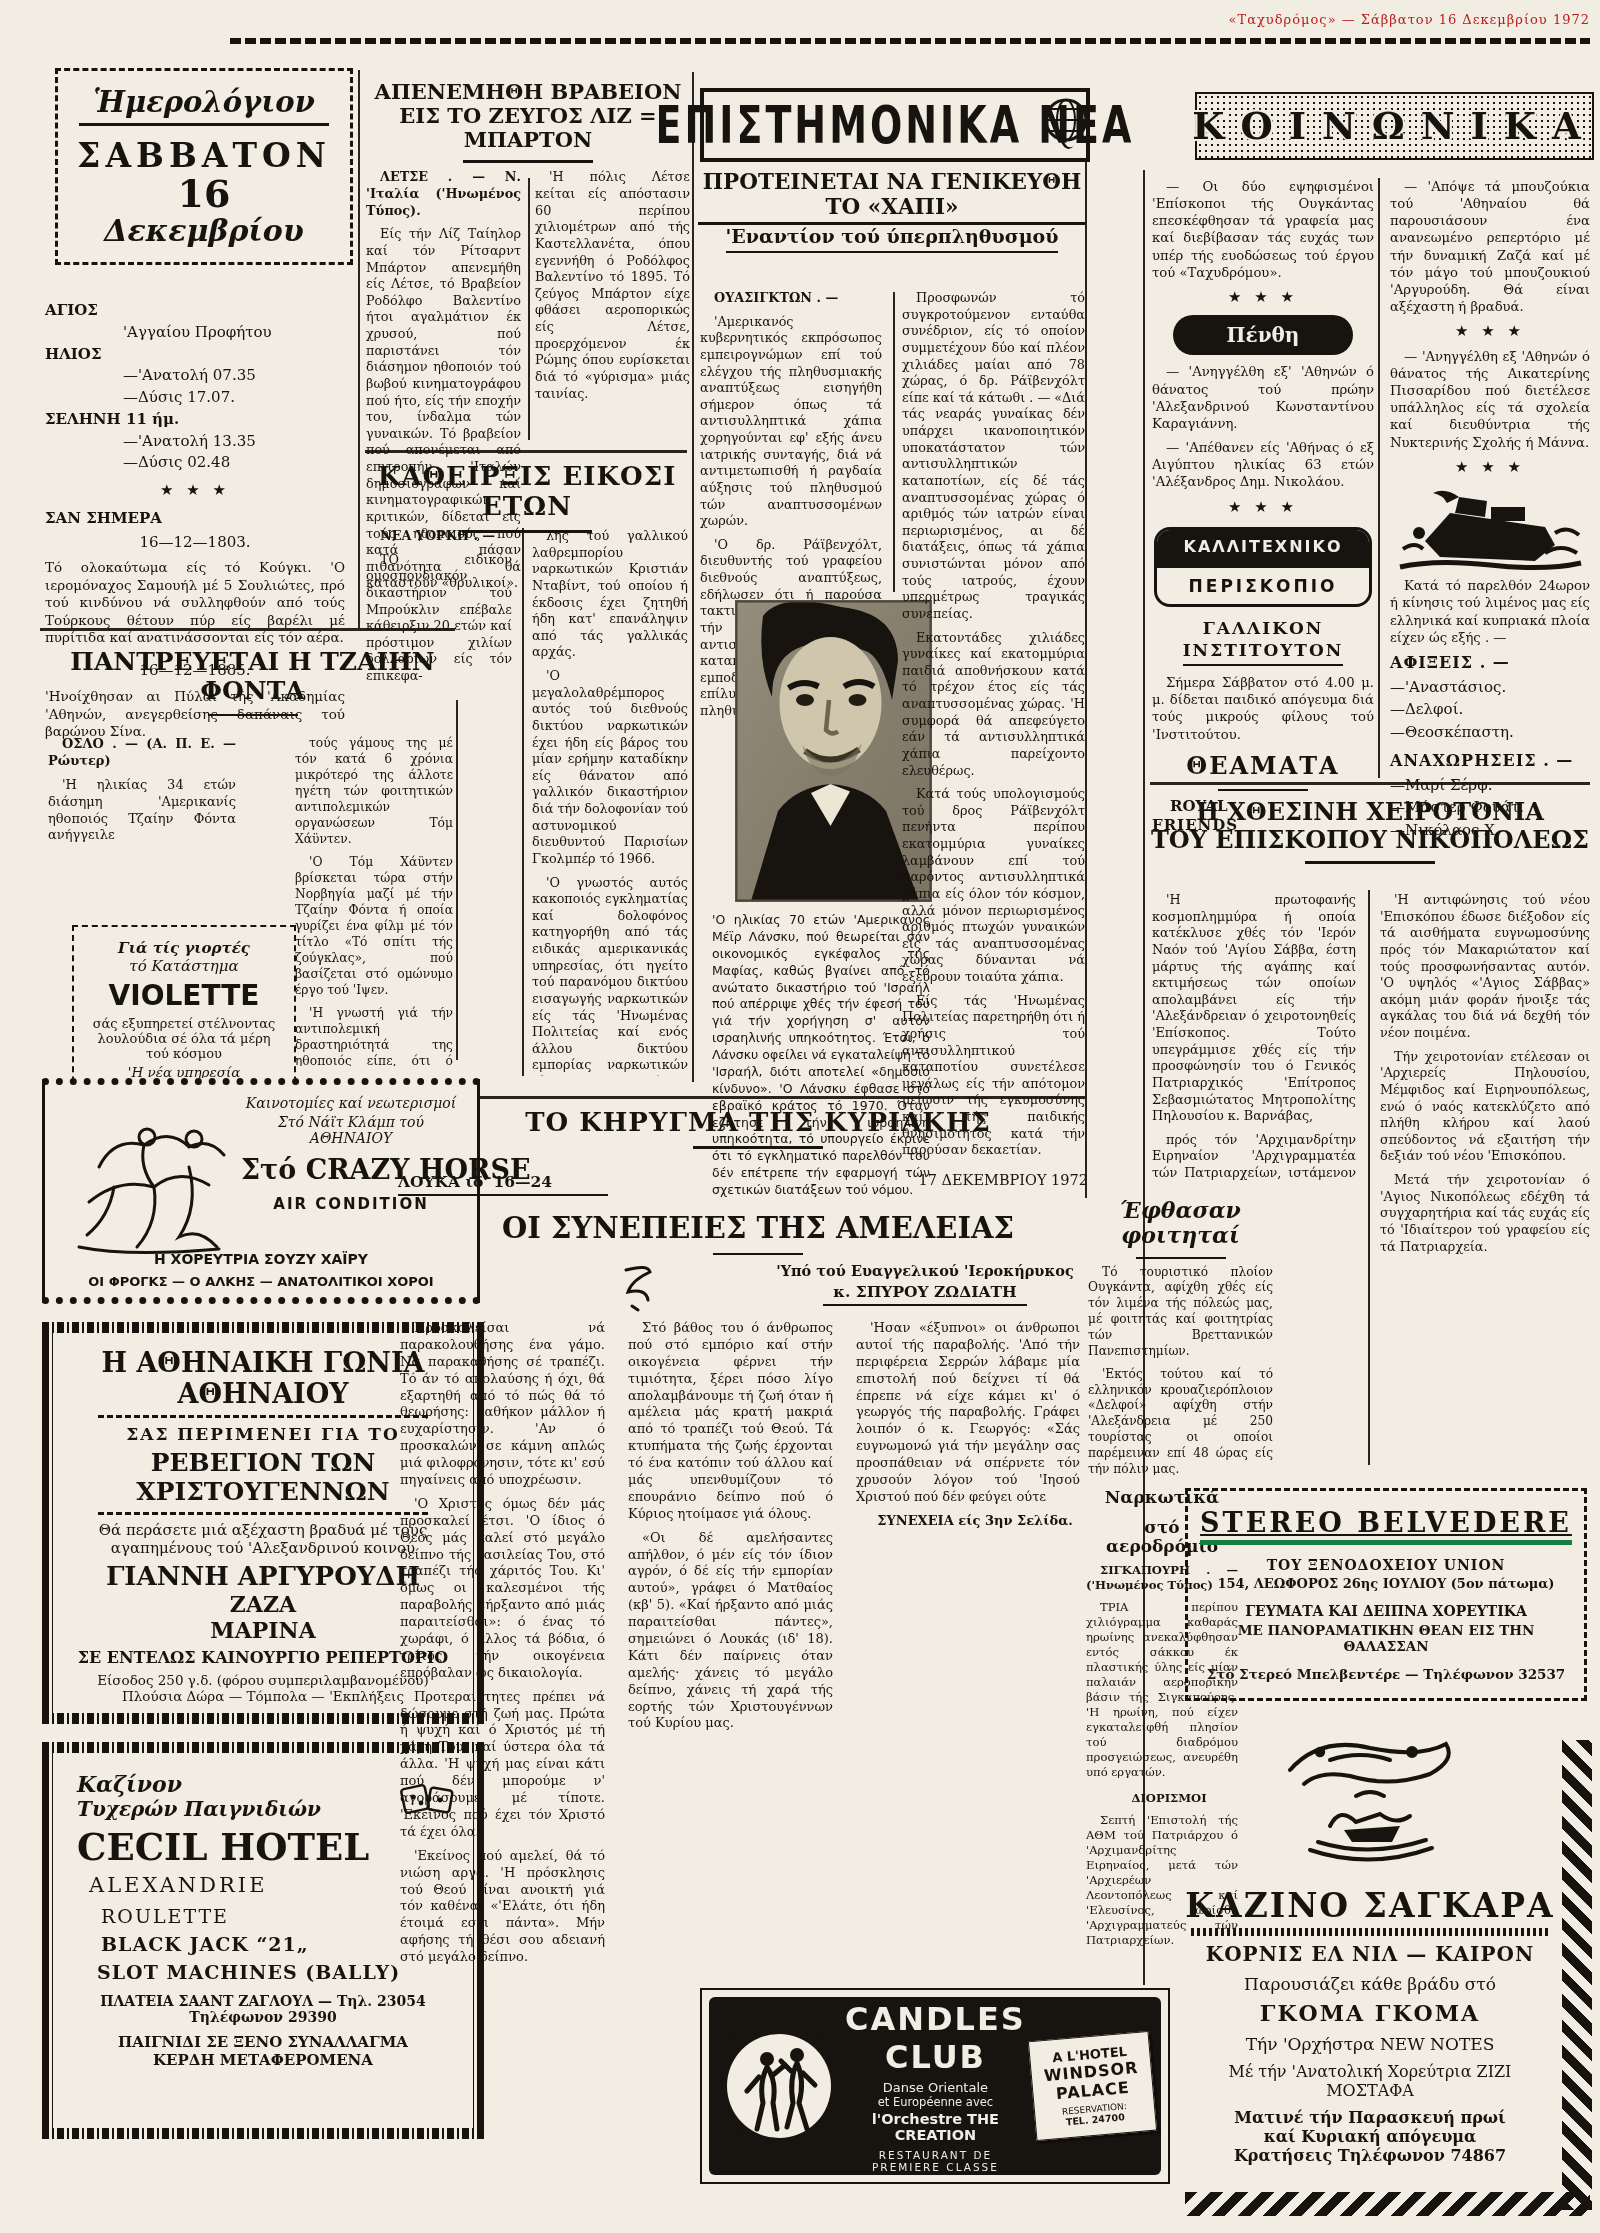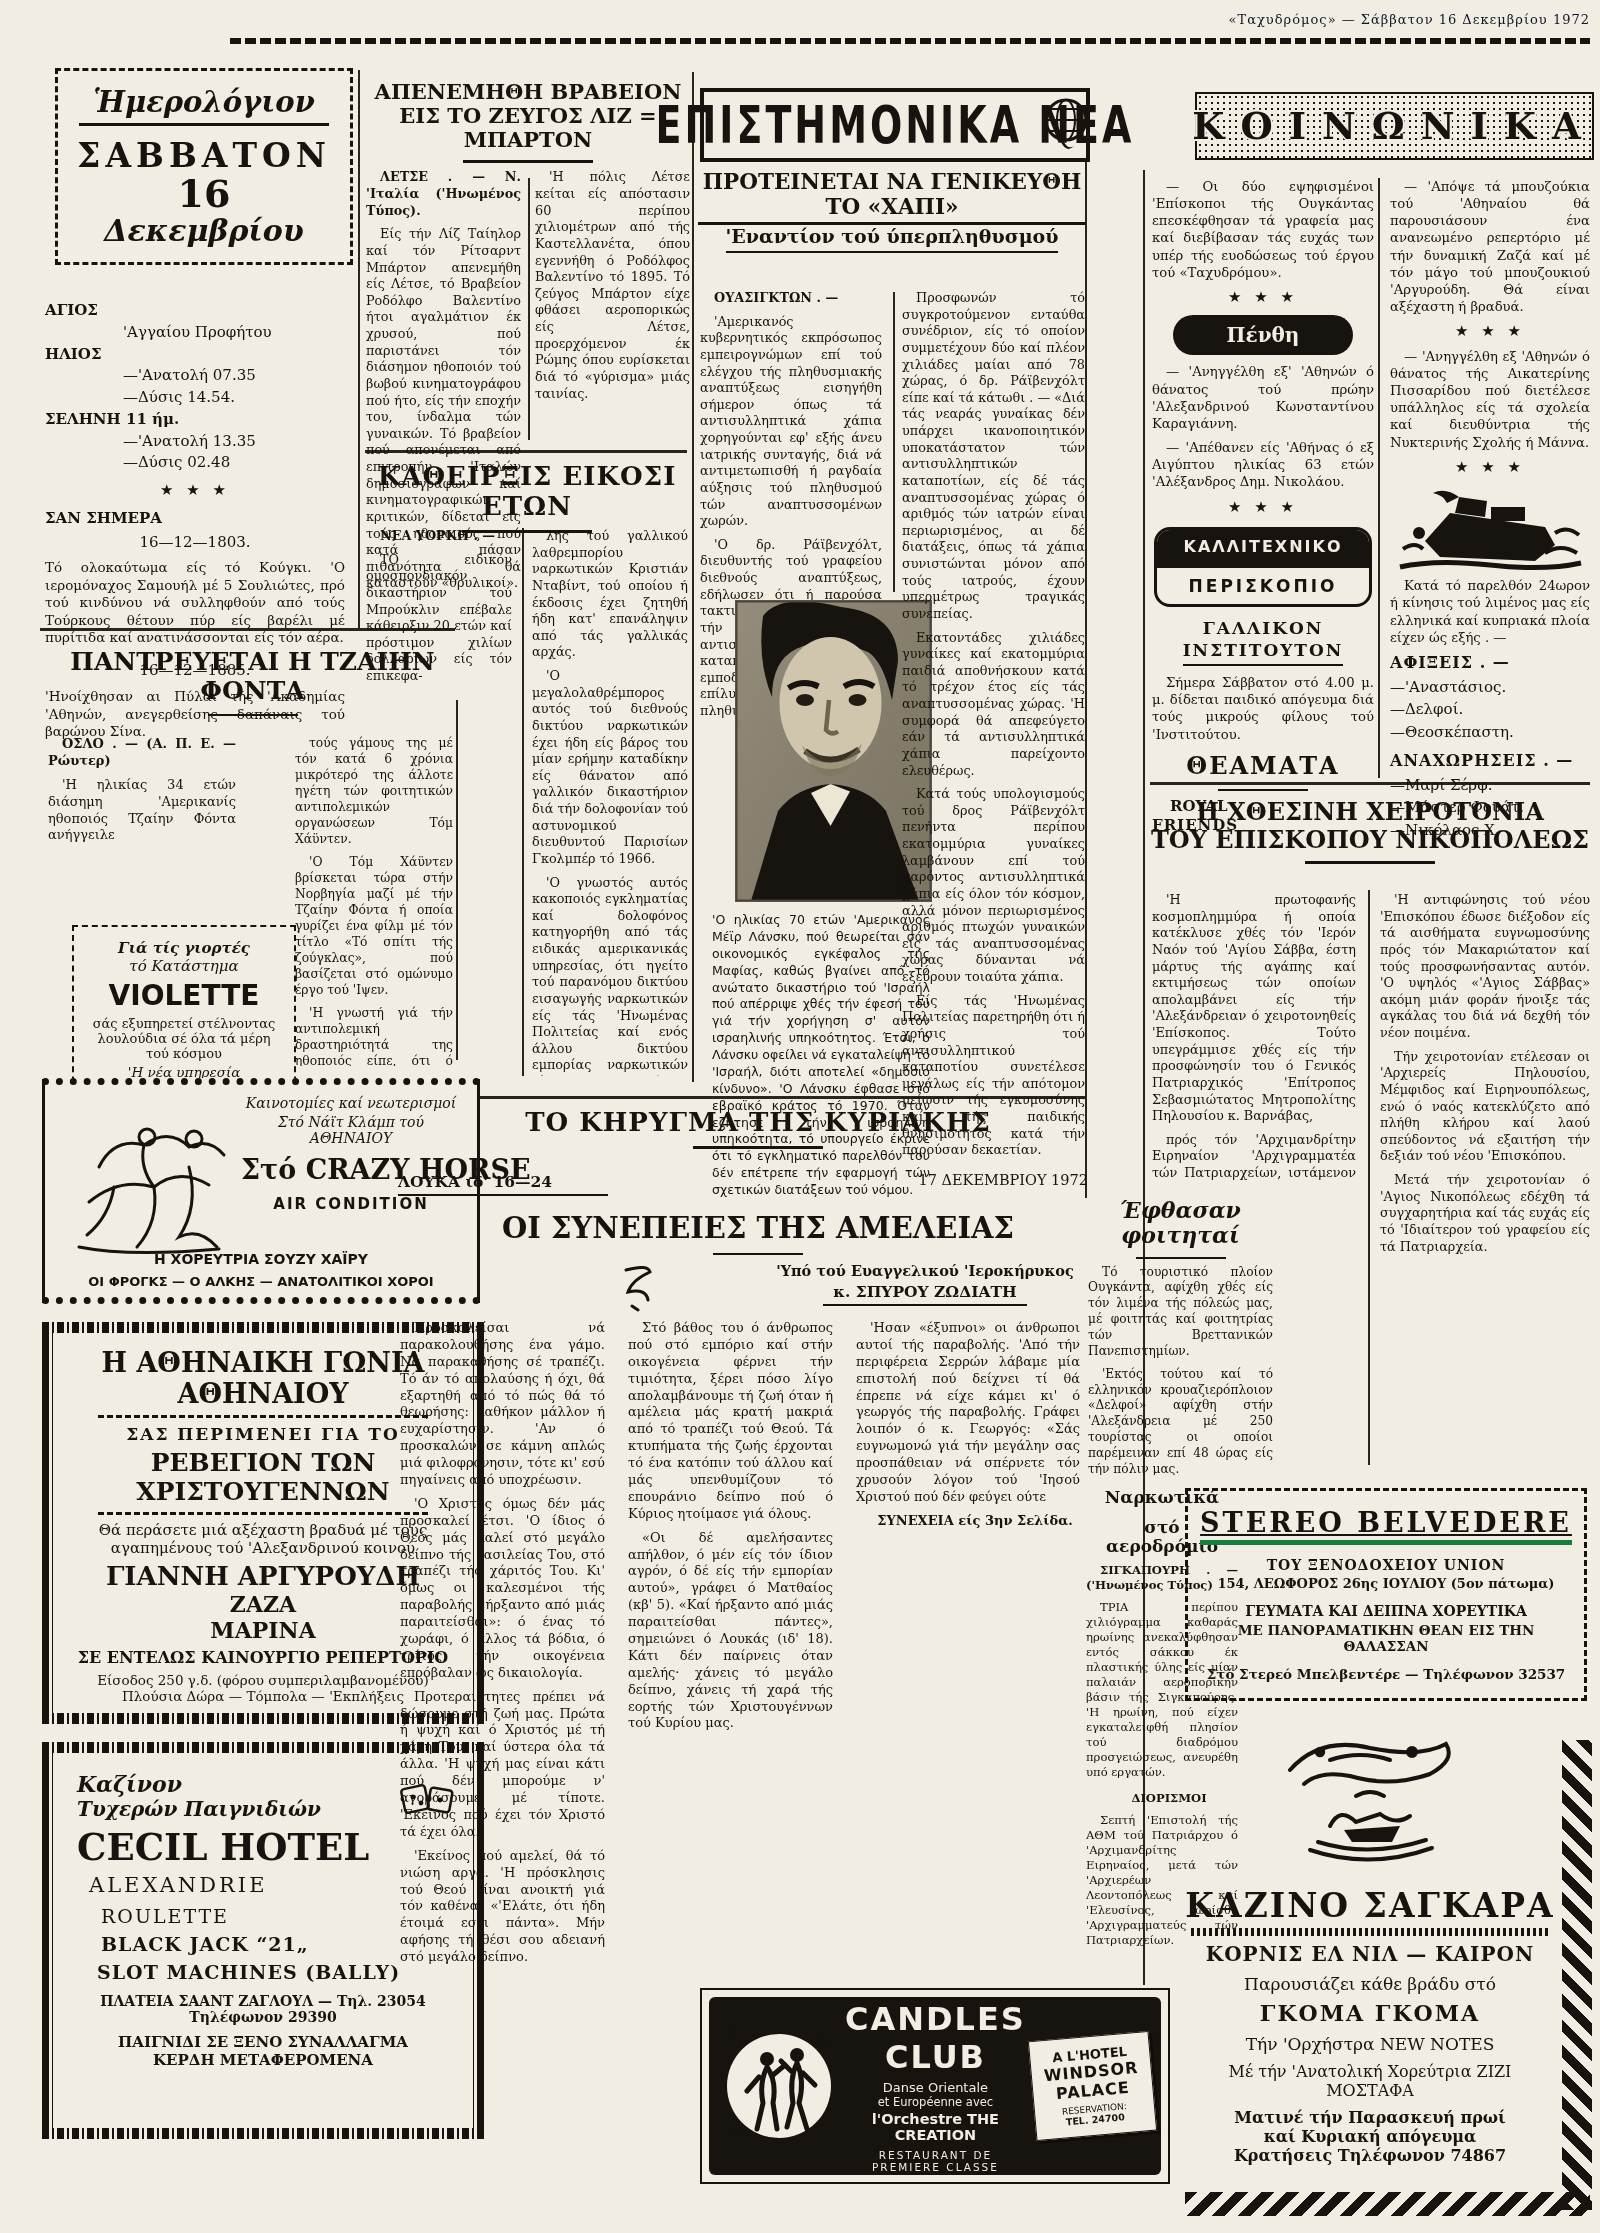--- a/index.html
+++ b/index.html
@@ -45,21 +45,21 @@
   .violette{border:2.5px dashed #17130e;text-align:center;padding:12px 10px;}
   .meander{border:11px solid #17130e;
     border-image:repeating-linear-gradient(90deg,#17130e 0 7px,#f1ede2 7px 10px,#17130e 10px 12px,#f1ede2 12px 15px) 11;}
   .crazybox{border:3px solid #17130e;border-top:7px dotted #17130e;border-bottom:7px dotted #17130e;background:#f1ede2;}
   .candles-outer{border:2.5px solid #17130e;padding:7px;}
   .candles-inner{background:#17130e;color:#f1ede2;height:100%;box-sizing:border-box;display:flex;align-items:center;
                  font-family:"DejaVu Sans",sans-serif;position:relative;border-radius:6px;}
   .stereo{border:3px dashed #17130e;text-align:center;padding:16px 8px;}
   .zigzag-v{background:repeating-linear-gradient(45deg,#17130e 0 9px,transparent 9px 18px);}
   .zigzag-h{background:repeating-linear-gradient(135deg,#17130e 0 9px,transparent 9px 18px);}
-  .mast{font-size:13px;color:#0f172a;text-align:right;letter-spacing:1px;}
+  .mast{font-size:13px;color:#b91c1c;text-align:right;letter-spacing:1px;}
   .caption{font-size:12.5px;line-height:1.35;text-align:justify;font-family:"DejaVu Sans",sans-serif;}
   .photo-frame{border:1px solid #5c564a;background:#b7b0a0;}
   .list-line{font-size:15px;line-height:1.5;}
 </style>
 </head>
 <body>
 
 <div class="page">
 
   <div class="b mast" style="left:1040px;top:12px;width:550px;">«Ταχυδρόμος» — Σάββατον 16 Δεκεμβρίου 1972</div>
@@ -85,21 +85,21 @@
     <div class="cal-day">ΣΑΒΒΑΤΟΝ</div>
     <div class="cal-date">16</div>
     <div class="cal-month">Δεκεμβρίου</div>
   </div>
 
   <div class="b alm" style="left:45px;top:300px;width:300px;">
     <div><span class="lbl">ΑΓΙΟΣ</span></div>
     <div class="ind">'Αγγαίου Προφήτου</div>
     <div><span class="lbl">ΗΛΙΟΣ</span></div>
     <div class="ind">—'Ανατολή 07.35</div>
-    <div class="ind">—Δύσις 14.54.</div>
+    <div class="ind">—Δύσις 17.07.</div>
     <div><span class="lbl">ΣΕΛΗΝΗ 11 ήμ.</span></div>
     <div class="ind">—'Ανατολή 13.35</div>
     <div class="ind">—Δύσις 02.48</div>
     <div class="stars">★ ★ ★</div>
     <div class="lbl">ΣΑΝ ΣΗΜΕΡΑ</div>
     <div class="center" style="margin-top:2px;">16—12—1803.</div>
     <p class="jtext" style="margin-top:6px;">Τό ολοκαύτωμα είς τό Κούγκι. 'Ο ιερομόναχος Σαμουήλ μέ 5 Σουλιώτες, πρό τού κινδύνου νά συλληφθούν από τούς Τούρκους θέτουν πύρ είς βαρέλι μέ πυρίτιδα καί ανατινάσσονται είς τόν αέρα.</p>
     <div class="center">16—12—1885.</div>
     <p class="jtext" style="margin-top:6px;">'Ηνοίχθησαν αι Πύλαι τής 'Ακαδημίας 'Αθηνών, ανεγερθείσης δαπάναις τού βαρώνου Σίνα.</p>
   </div>

